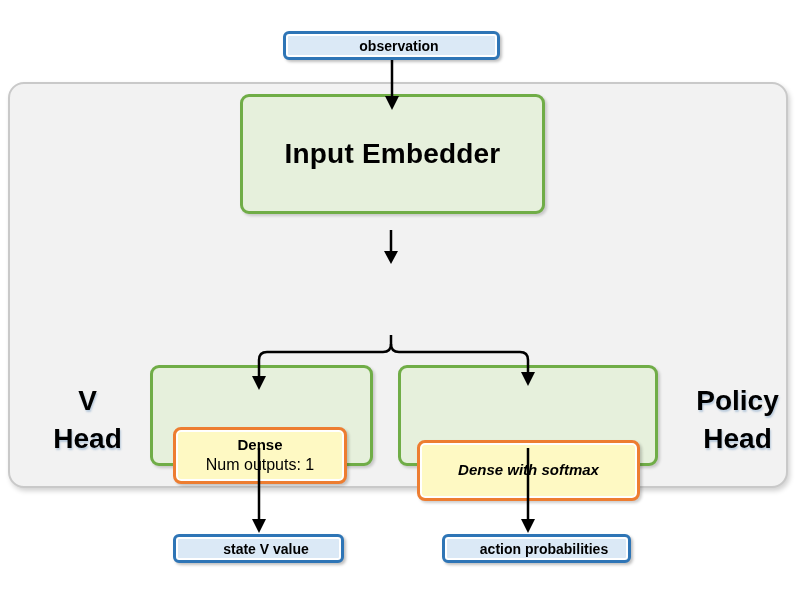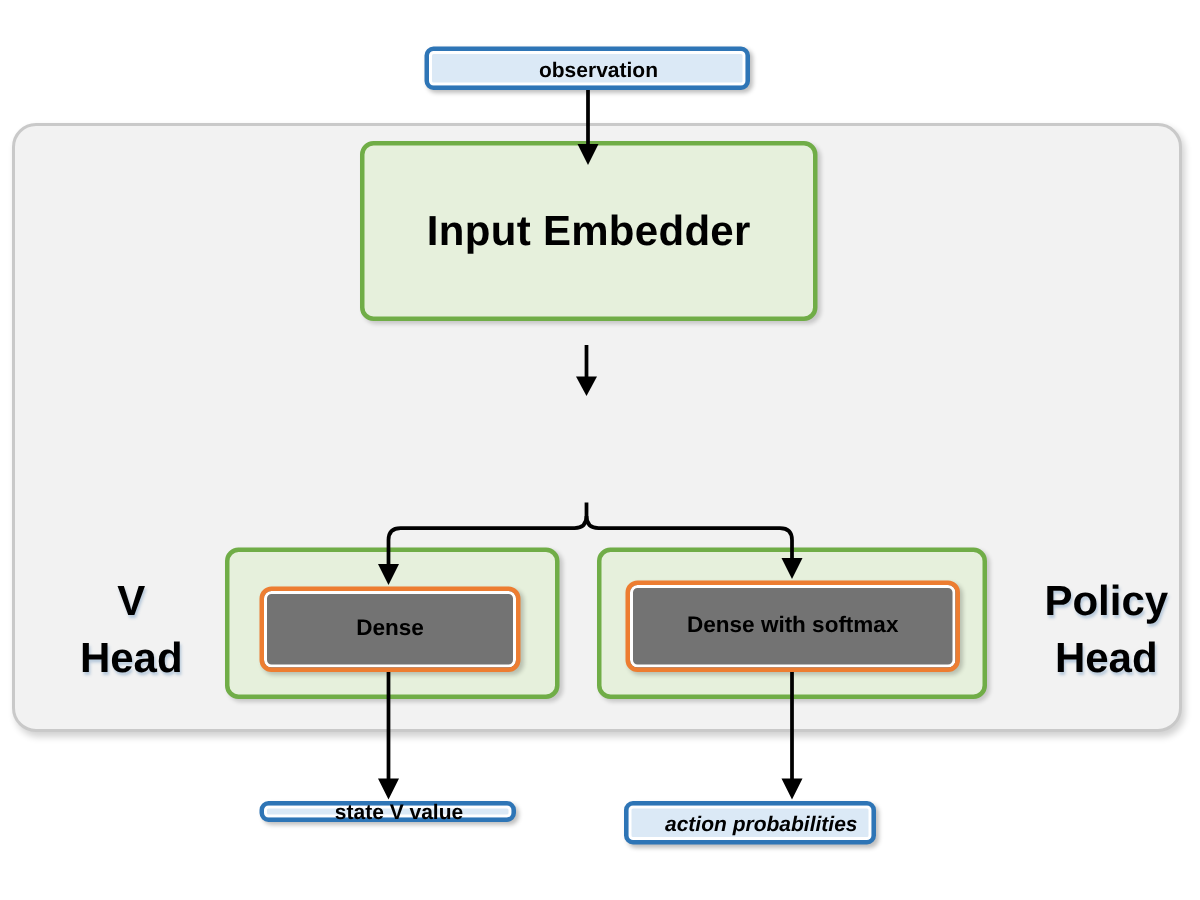--- a/index.html
+++ b/index.html
@@ -20,33 +20,34 @@
   .blue{
     background:#dbe9f6;border:3px solid #2e75b6;border-radius:6px;
     box-shadow:inset 0 0 0 2px #ffffff, 2px 2px 3px rgba(0,0,0,0.25);
     font-weight:bold;font-size:14px;padding-left:15px;
   }
   .green{
     background:#e6f0dc;border:3px solid #70ad47;border-radius:9px;
     box-shadow:2px 2px 3px rgba(0,0,0,0.18);
   }
   .orange{
-    background:#737373;border:3px solid #ed7d31;border-radius:8px;
+    background:#fef9c3;border:3px solid #ed7d31;border-radius:8px;
     box-shadow:inset 0 0 0 2px #ffffff, 2px 2px 3px rgba(0,0,0,0.2);
+    margin-top:36px;
   }
   .big-label{font-weight:bold;font-size:28px;letter-spacing:0.2px;}
   .obs{left:283px;top:31px;width:217px;height:29px;}
   .input-embedder{left:240px;top:94px;width:305px;height:120px;}
   .middleware{left:240px;top:265px;width:305px;height:70px;}
   .v-green{left:150px;top:365px;width:223px;height:101px;}
   .v-orange{left:173px;top:391px;width:174px;height:57px;}
   .p-green{left:398px;top:365px;width:260px;height:101px;}
-  .p-orange{left:417px;top:387px;width:223px;height:61px;}
-  .out-left{left:173px;top:534px;width:171px;height:14px;}
-  .out-right{left:416px;top:534px;width:168px;height:29px;font-style:italic;}
+  .p-orange{left:417px;top:404px;width:223px;height:61px;font-style:italic;}
+  .out-left{left:173px;top:534px;width:171px;height:29px;}
+  .out-right{left:442px;top:534px;width:189px;height:29px;}
   .dense-title{font-weight:bold;font-size:15px;line-height:1.35;}
   .dense-sub{font-size:16px;line-height:1.3;}
   .head-label{
     position:absolute;text-align:center;font-weight:bold;font-size:28px;line-height:38px;
     text-shadow:1px 2px 2px rgba(110,150,190,0.45);
   }
   .v-label{left:25px;top:382px;width:125px;}
   .p-label{left:675px;top:382px;width:125px;}
   .arrows{position:absolute;left:0;top:0;width:800px;height:600px;pointer-events:none;}
   .arrows path{stroke:#000;stroke-width:2.5;fill:none;}
@@ -69,20 +70,21 @@
 
 
   <div class="head-label v-label">
     <div>V</div>
     <div>Head</div>
   </div>
 
   <div class="node green v-green"></div>
   <div class="node orange v-orange">
     <span class="dense-title">Dense</span>
+    <span class="dense-sub">Num outputs: 1</span>
   </div>
 
   <div class="head-label p-label">
     <div>Policy</div>
     <div>Head</div>
   </div>
 
   <div class="node green p-green"></div>
   <div class="node orange p-orange">
     <span class="dense-title">Dense with softmax</span>

